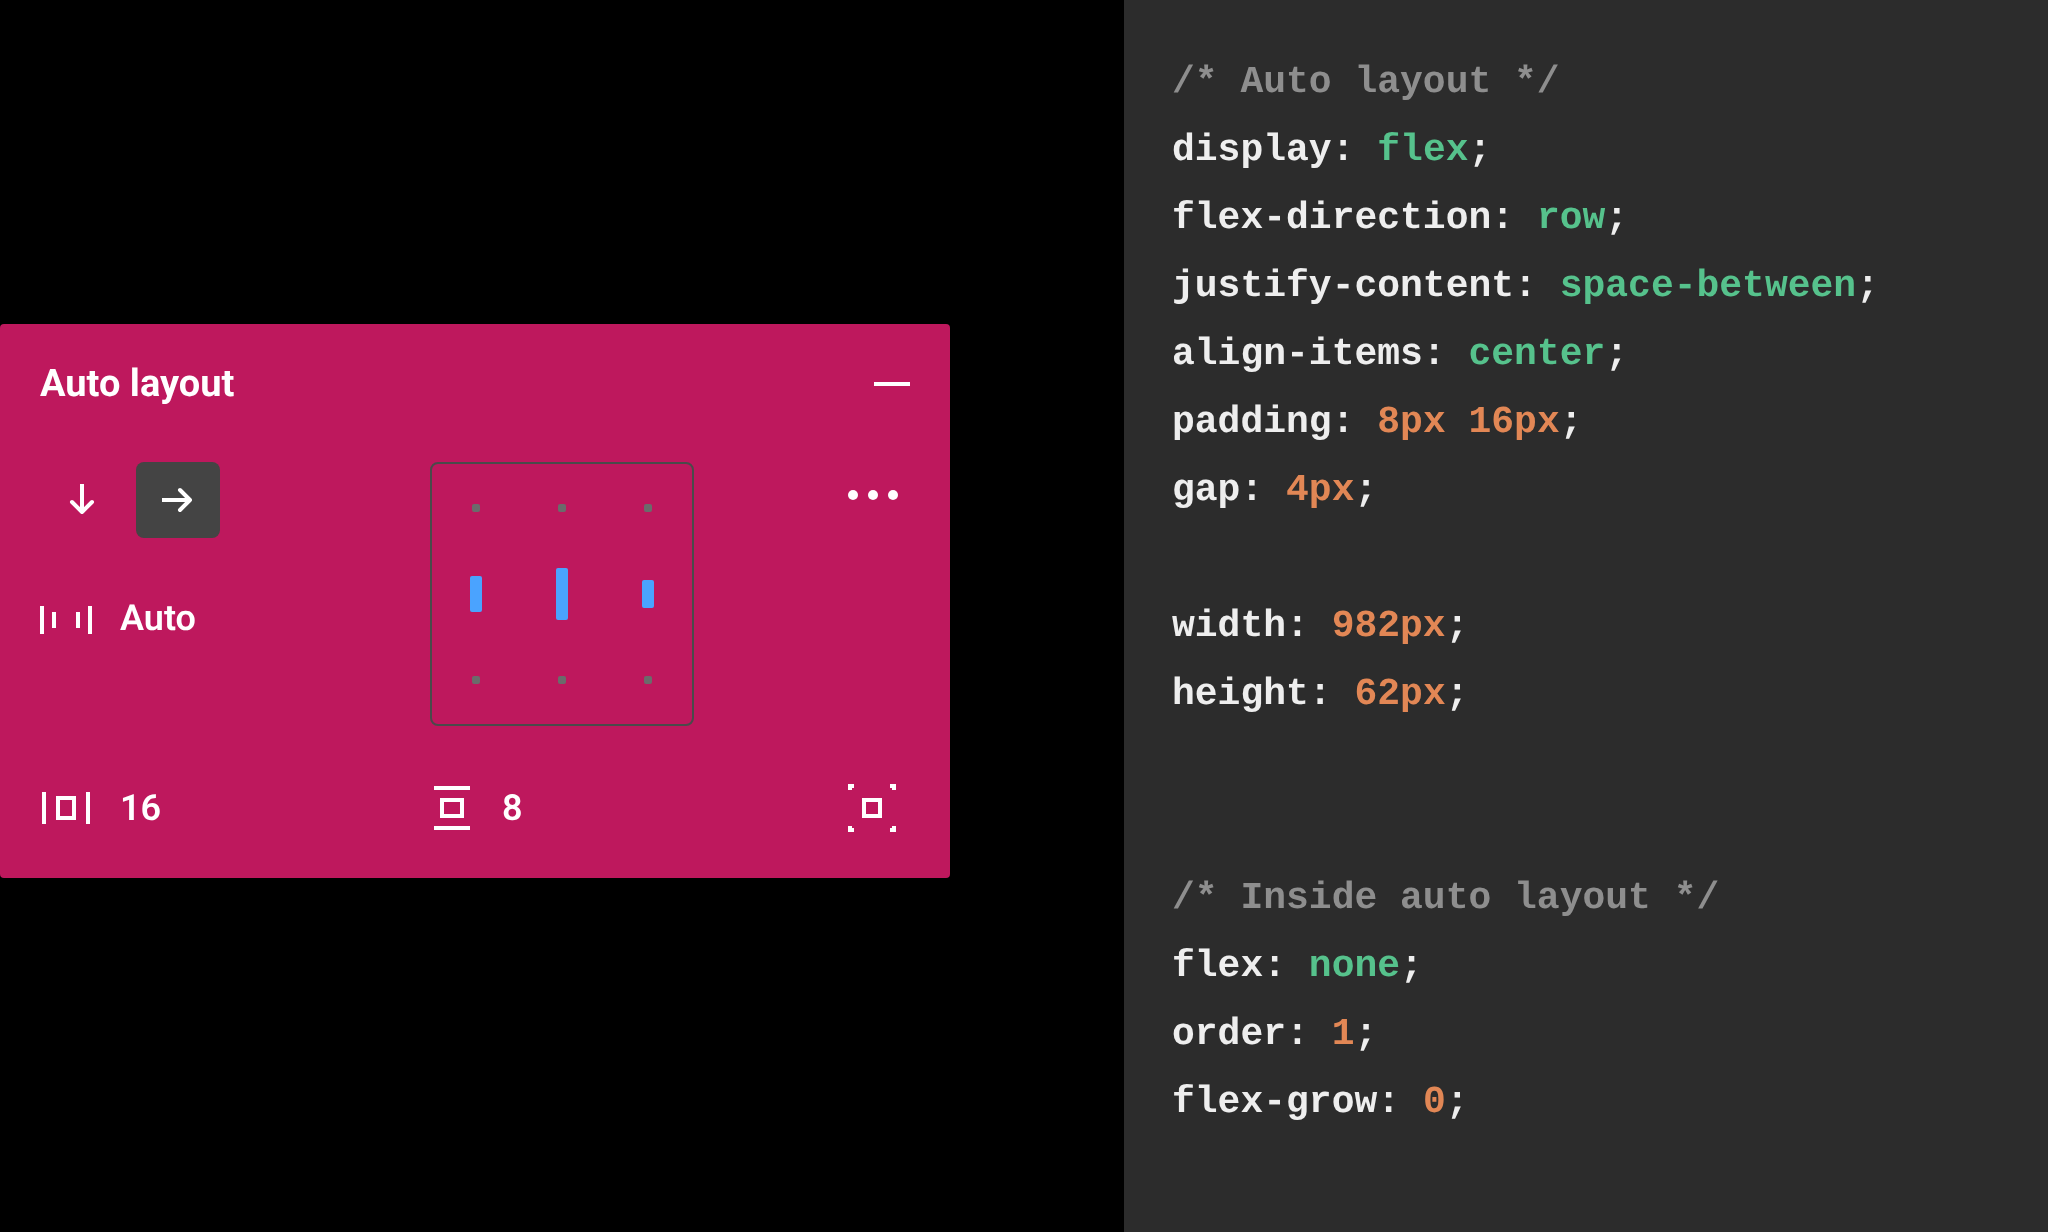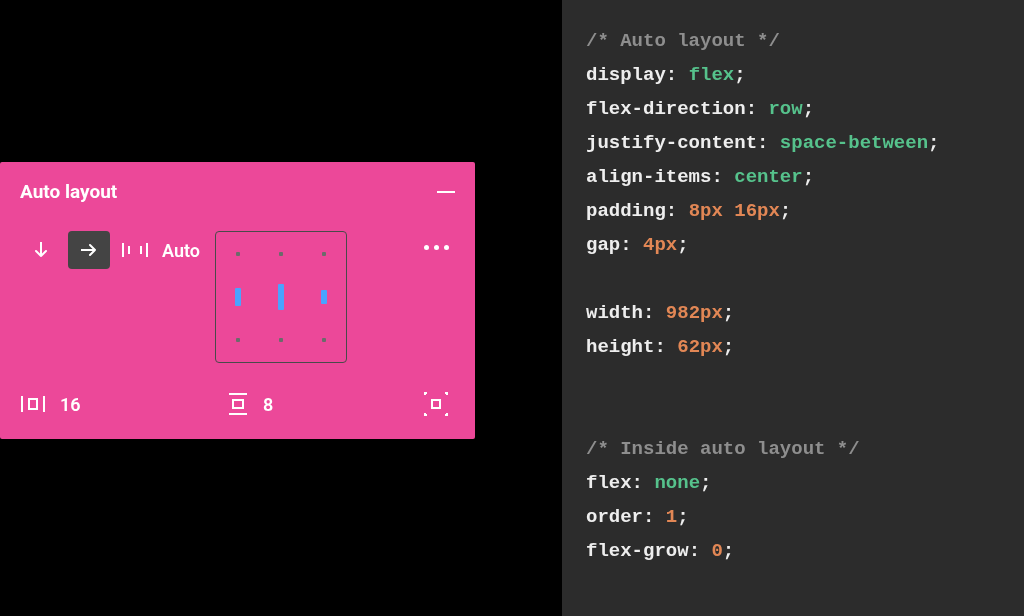--- a/index.html
+++ b/index.html
@@ -12,21 +12,21 @@
     position: relative;
     overflow: hidden;
   }
 
   
   .panel {
     position: absolute;
     left: 0;
     top: 162px;
     width: 475px;
-    background: #ec4899;
+    background: #be185d;
     border-radius: 2px;
     padding: 18px 20px 22px 20px;
   }
   .panel-header {
     display: flex;
     justify-content: space-between;
     align-items: center;
     margin-bottom: 28px;
   }
   .panel-title {
@@ -41,22 +41,22 @@
   }
 
   .body {
     display: flex;
     align-items: flex-start;
   }
 
   .col-left {
     width: 195px;
     display: flex;
-    flex-direction: row;
-    gap: 12px;
+    flex-direction: column;
+    gap: 30px;
   }
   .col-mid {
     width: 150px;
     display: flex;
     flex-direction: column;
   }
   .col-right {
     flex: 1;
     display: flex;
     flex-direction: column;
@@ -117,21 +117,20 @@
   .more-icon {
     display:flex; gap:5px; margin-top:14px;
   }
   .more-icon span { width:5px; height:5px; background:#fff; border-radius:50%; }
 
   .bottom-row {
     display:flex;
     align-items:center;
     margin-top: 28px;
     justify-content: flex-start;
-    gap: 12px;
   }
   .b-left { display:flex; align-items:center; gap:14px; width:195px;}
   .b-mid  { display:flex; align-items:center; gap:14px; width:150px;}
   .b-right{ flex:1; display:flex; justify-content:flex-end; padding-right:6px;}
 
   
   .code {
     position: absolute;
     left: 562px;
     top: 0;

